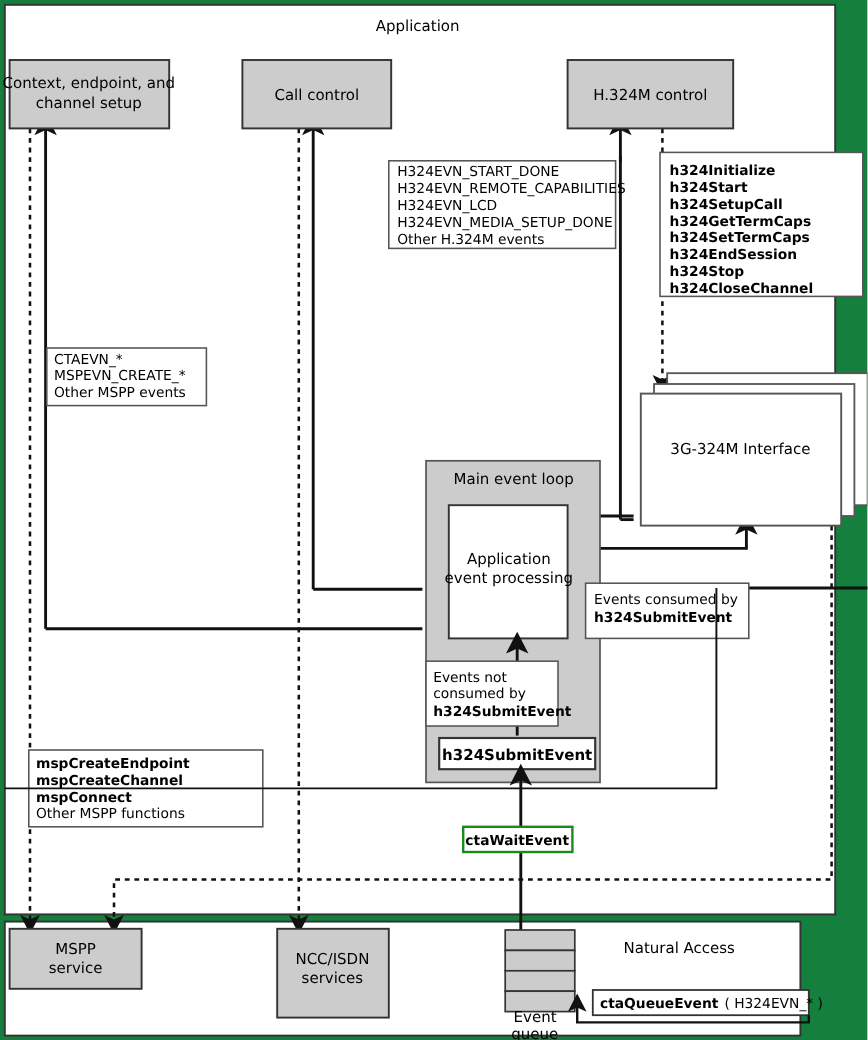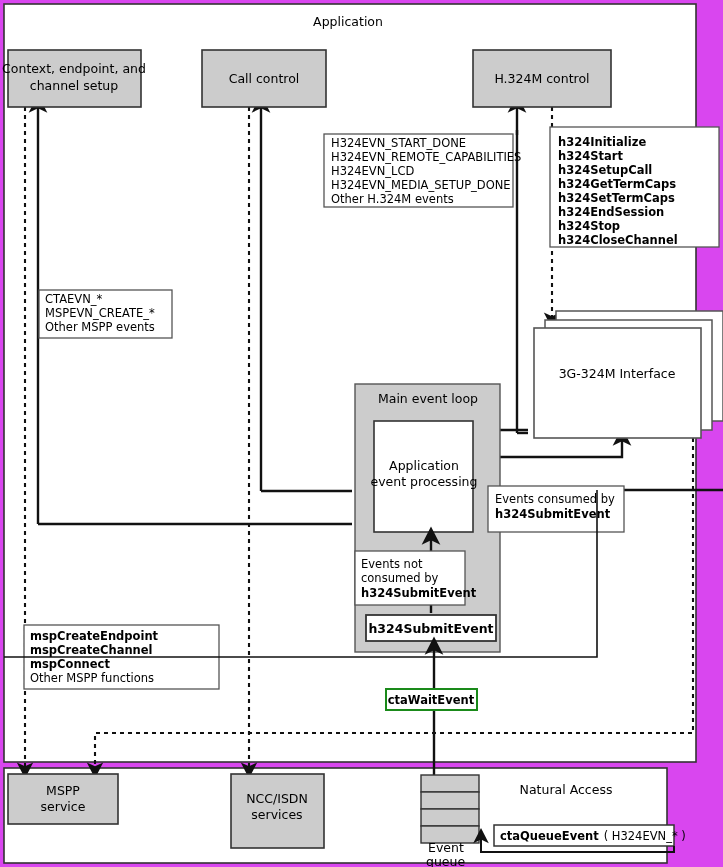--- a/index.html
+++ b/index.html
@@ -1,17 +1,17 @@
 <!DOCTYPE html>
 <html><head>
 <meta charset="utf-8">
 <style>
   html,body{margin:0;padding:0;background:#ffffff;}
   body{font-family:"DejaVu Sans","Liberation Sans",sans-serif;}
-  #stage{position:relative;width:723px;height:867px;overflow:hidden;background:#d946ef;}
+  #stage{position:relative;width:723px;height:867px;overflow:hidden;background:#15803d;}
   svg{display:block;}
   .boxtext{font-size:12.5px;fill:#000;}
   .smalltext{font-size:11.5px;fill:#000;}
   .bold{font-weight:bold;}
 </style>
 </head>
 <body>
 
 <div id="stage">
 <svg width="723" height="867" viewBox="0 0 723 867" xmlns="http://www.w3.org/2000/svg">

